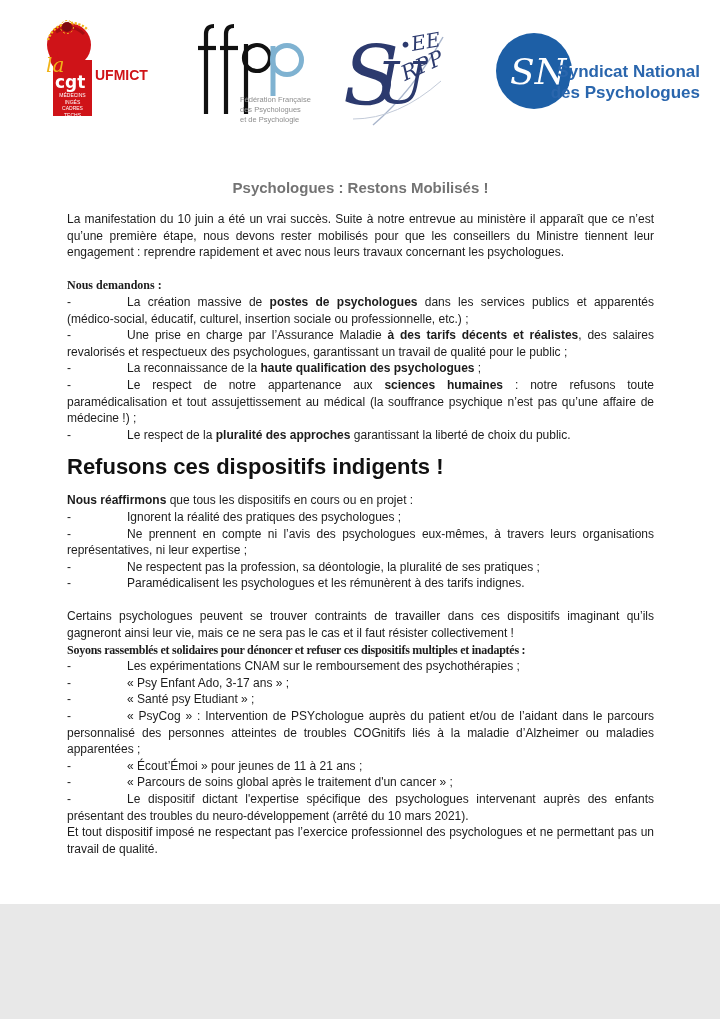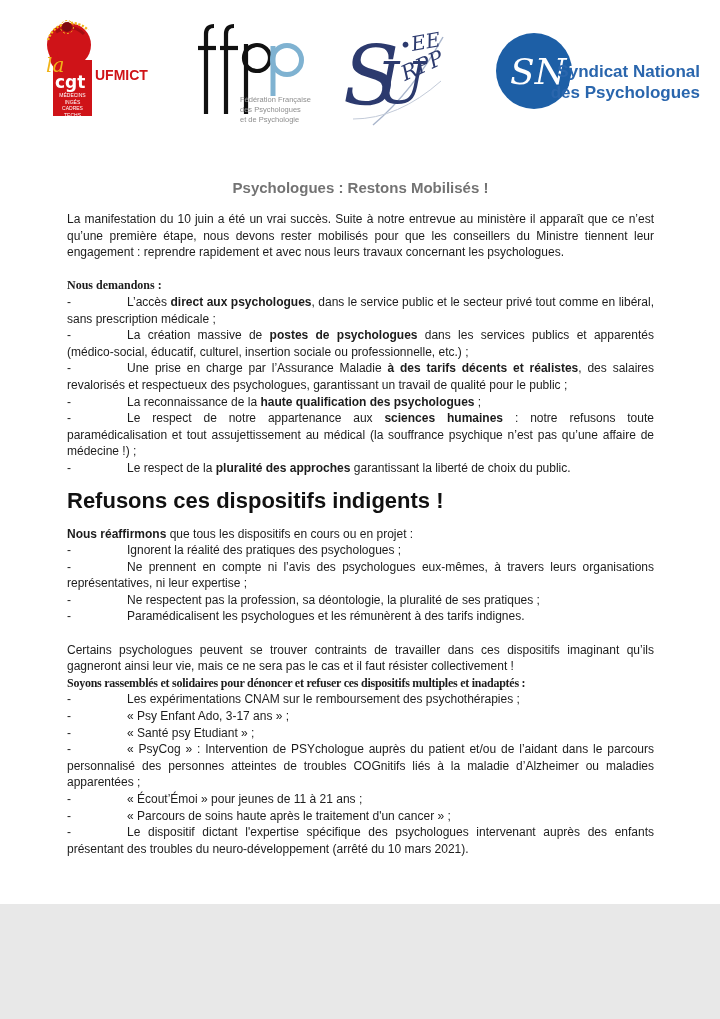--- a/index.html
+++ b/index.html
@@ -95,21 +95,20 @@
   </div>
 
   <div class="content">
 
     <h1 class="title">Psychologues : Restons Mobilisés !</h1>
 
     <p>La manifestation du 10 juin a été un vrai succès. Suite à notre entrevue au ministère il apparaît que ce n’est qu’une première étape, nous devons rester mobilisés pour que les conseillers du Ministre tiennent leur engagement : reprendre rapidement et avec nous leurs travaux concernant les psychologues.</p>
 
     <p class="mt b">Nous demandons :</p>
 
-    <p class="li"><span class="dash">-</span><span class="tab"></span><span>L’accès </span><b>direct aux psychologues</b><span>, dans le service public et le secteur privé tout comme en libéral, sans prescription médicale ;</span></p>
     <p class="li"><span class="dash">-</span><span class="tab"></span><span>La création massive de </span><b>postes de psychologues</b><span> dans les services publics et apparentés (médico-social, éducatif, culturel, insertion sociale ou professionnelle, etc.) ;</span></p>
     <p class="li"><span class="dash">-</span><span class="tab"></span><span>Une prise en charge par l’Assurance Maladie </span><b>à des tarifs décents et réalistes</b><span>, des salaires revalorisés et respectueux des psychologues, garantissant un travail de qualité pour le public ;</span></p>
     <p class="li"><span class="dash">-</span><span class="tab"></span><span>La reconnaissance de la </span><b>haute qualification des psychologues</b><span> ;</span></p>
     <p class="li"><span class="dash">-</span><span class="tab"></span><span>Le respect de notre appartenance aux </span><b>sciences humaines</b><span> : notre refusons toute paramédicalisation et tout assujettissement au médical (la souffrance psychique n’est pas qu’une affaire de médecine !) ;</span></p>
     <p class="li"><span class="dash">-</span><span class="tab"></span><span>Le respect de la </span><b>pluralité des approches</b><span> garantissant la liberté de choix du public.</span></p>
 
     <h2 class="sec">Refusons ces dispositifs indigents !</h2>
 
     <p><b>Nous réaffirmons</b><span> que tous les dispositifs en cours ou en projet :</span></p>
 
@@ -120,18 +119,19 @@
 
     <p class="mt">Certains psychologues peuvent se trouver contraints de travailler dans ces dispositifs imaginant qu’ils gagneront ainsi leur vie, mais ce ne sera pas le cas et il faut résister collectivement !</p>
 
     <p class="b tight">Soyons rassemblés et solidaires pour dénoncer et refuser ces dispositifs multiples et inadaptés :</p>
 
     <p class="li"><span class="dash">-</span><span class="tab"></span><span>Les expérimentations CNAM sur le remboursement des psychothérapies ;</span></p>
     <p class="li"><span class="dash">-</span><span class="tab"></span><span>« Psy Enfant Ado, 3-17 ans » ;</span></p>
     <p class="li"><span class="dash">-</span><span class="tab"></span><span>« Santé psy Etudiant » ;</span></p>
     <p class="li"><span class="dash">-</span><span class="tab"></span><span>« PsyCog » : Intervention de PSYchologue auprès du patient et/ou de l’aidant dans le parcours personnalisé des personnes atteintes de troubles COGnitifs liés à la maladie d’Alzheimer ou maladies apparentées ;</span></p>
     <p class="li"><span class="dash">-</span><span class="tab"></span><span>« Écout’Émoi » pour jeunes de 11 à 21 ans ;</span></p>
-    <p class="li"><span class="dash">-</span><span class="tab"></span><span>« Parcours de soins haute après le traitement d'un cancer » ;</span></p>
+    <p class="li"><span class="dash">-</span><span class="tab"></span><span>« Parcours de soins global après le traitement d'un cancer » ;</span></p>
     <p class="li"><span class="dash">-</span><span class="tab"></span><span>Le dispositif dictant l'expertise spécifique des psychologues intervenant auprès des enfants présentant des troubles du neuro-développement (arrêté du 10 mars 2021).</span></p>
 
+    <p>Et tout dispositif imposé ne respectant pas l’exercice professionnel des psychologues et ne permettant pas un travail de qualité.</p>
 
   </div>
 </div>
 
 </body></html>

